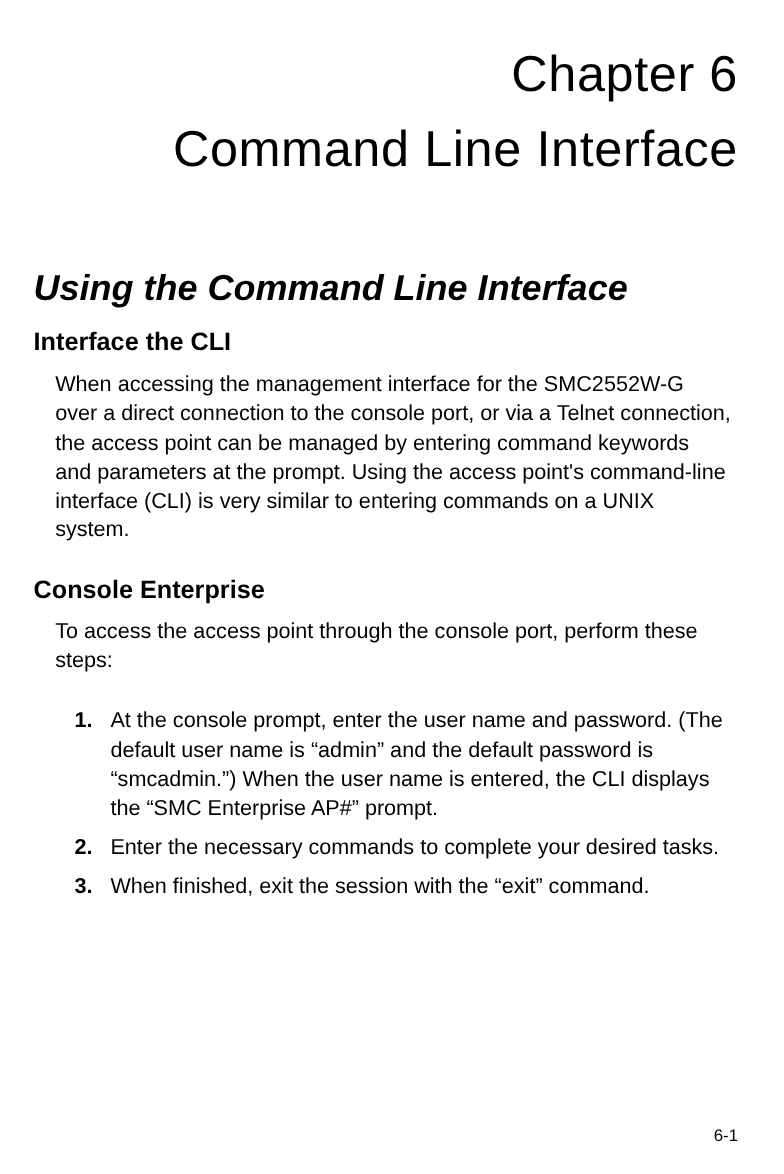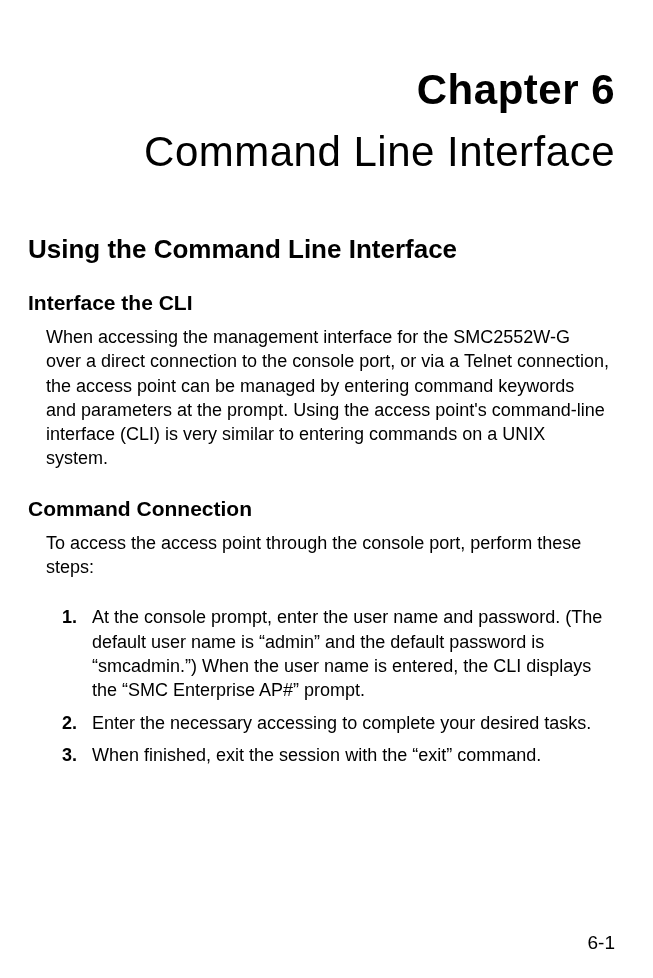--- a/index.html
+++ b/index.html
@@ -7,37 +7,37 @@
     width: 653px;
     height: 978px;
     background: #ffffff;
     font-family: Arial, Helvetica, sans-serif;
     color: #000000;
     position: relative;
     padding: 38px 38px 0 28px;
   }
   .chapter-number {
     font-size: 42px;
-    font-weight: 700;
+    font-weight: 400;
     text-align: right;
     letter-spacing: 0.5px;
     margin-bottom: 14px;
-    margin-top: 28px;
   }
   .chapter-title {
     font-size: 42px;
     font-weight: 400;
     text-align: right;
     letter-spacing: 0.5px;
-    margin-bottom: 58px;
+    margin-bottom: 76px;
   }
   .section-heading {
-    font-size: 26px;
+    font-size: 30px;
     font-weight: 700;
-    margin-bottom: 26px;
+    margin-bottom: 16px;
+    font-style: italic;
   }
   .subsection-heading {
     font-size: 21px;
     font-weight: 700;
     margin-bottom: 10px;
   }
   .body-text {
     font-size: 18px;
     line-height: 1.35;
     margin-left: 18px;
@@ -59,51 +59,51 @@
     font-weight: 700;
     min-width: 30px;
   }
   .list-content {
     flex: 1;
   }
   .page-number {
     position: absolute;
     bottom: 24px;
     right: 38px;
-    font-size: 19px;
+    font-size: 14px;
   }
   .page-number .prefix {
     font-weight: 400;
   }
   .page-number .num {
     font-weight: 400;
   }
 </style>
 </head>
 <body>
 
 <div class="chapter-number">Chapter 6</div>
 <div class="chapter-title">Command Line Interface</div>
 
 <div class="section-heading">Using the Command Line Interface</div>
 
 <div class="subsection-heading">Interface the CLI</div>
 <div class="body-text">When accessing the management interface for the SMC2552W-G over a direct connection to the console port, or via a Telnet connection, the access point can be managed by entering command keywords and parameters at the prompt. Using the access point's command-line interface (CLI) is very similar to entering commands on a UNIX system.</div>
 
-<div class="subsection-heading">Command Connection</div>
+<div class="subsection-heading">Console Enterprise</div>
 <div class="body-text">To access the access point through the console port, perform these steps:</div>
 
 <ol class="ordered-list">
   <li>
     <span class="list-number">1.</span>
     <span class="list-content">At the console prompt, enter the user name and password. (The default user name is “admin” and the default password is “smcadmin.”) When the user name is entered, the CLI displays the “SMC Enterprise AP#” prompt.</span>
   </li>
   <li>
     <span class="list-number">2.</span>
-    <span class="list-content">Enter the necessary accessing to complete your desired tasks.</span>
+    <span class="list-content">Enter the necessary commands to complete your desired tasks.</span>
   </li>
   <li>
     <span class="list-number">3.</span>
     <span class="list-content">When finished, exit the session with the “exit” command.</span>
   </li>
 </ol>
 
 <div class="page-number">
   <span class="prefix">6-</span><span class="num">1</span>
 </div>

